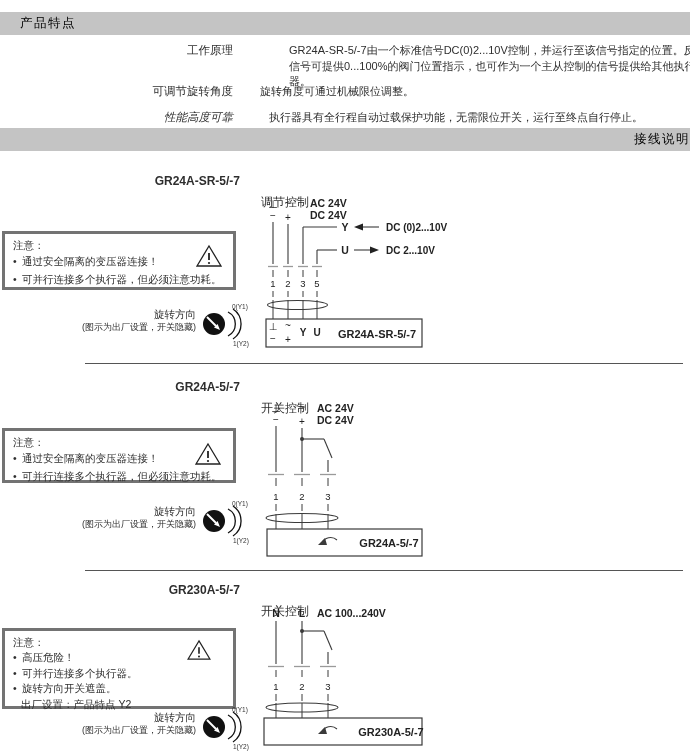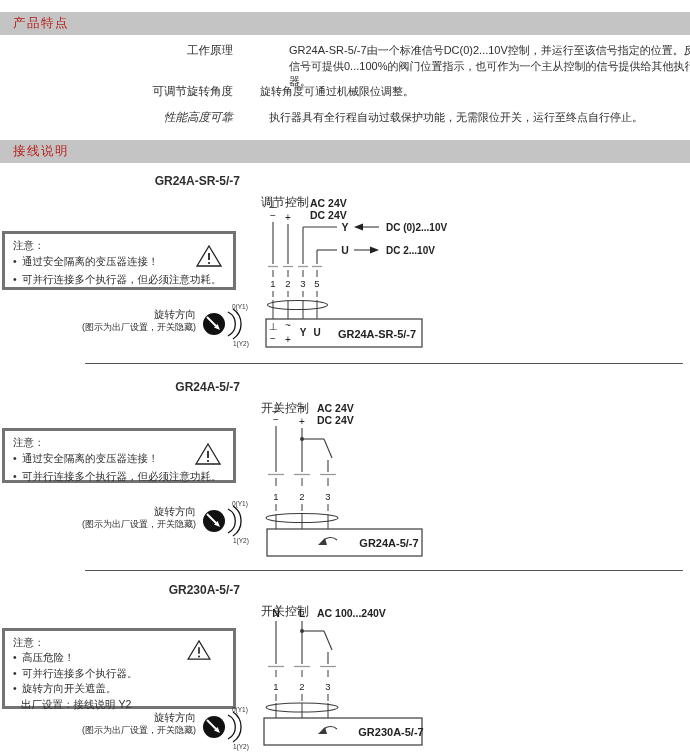--- a/index.html
+++ b/index.html
@@ -1,20 +1,20 @@
 <!DOCTYPE html>
 <html><head>
 <meta charset="utf-8">
 <style>
   html,body{margin:0;padding:0;background:#fff;}
   .page{position:relative;width:690px;height:752px;background:#fff;overflow:hidden;
         font-family:"Liberation Sans","DejaVu Sans",sans-serif;color:#2e2e2e;}
   .bar{position:absolute;left:0;width:690px;height:23px;background:#c4c4c4;
-       display:flex;align-items:center;box-sizing:border-box;padding-left:13px;
-       font-size:12.5px;letter-spacing:1.5px;color:#b91c1c;}
+       display:flex;align-items:center;box-sizing:border-box;padding-left:20px;
+       font-size:12.5px;letter-spacing:1.5px;color:#000000;}
   .feat-label{position:absolute;left:0;width:233px;text-align:right;font-size:11.5px;}
   .feat-text{position:absolute;left:260px;width:427px;font-size:11px;line-height:15.5px;}
   .diag-title{position:absolute;left:0;width:240px;text-align:right;font-weight:bold;font-size:12px;}
   .diag-control{position:absolute;left:261px;font-size:12px;margin-top:19px;}
   .note-box{position:absolute;left:2px;width:234px;border:3px solid #737373;box-sizing:border-box;
             padding:3px 8px 0 8px;font-size:10.5px;background:#fff;}
   .note-title{line-height:16px;}
   .note-item{display:flex;line-height:17.5px;}
   .nb3 .note-item{line-height:15.5px;}
   .note-extra{padding-left:8px;line-height:15.5px;}
@@ -42,21 +42,21 @@
 
   <div class="feat-label" style="top:43px;">工作原理</div>
   <div class="feat-text" style="top:43px;margin-left:29px;">GR24A-SR-5/-7由一个标准信号DC(0)2...10V控制，并运行至该信号指定的位置。反馈信号可提供0...100%的阀门位置指示，也可作为一个主从控制的信号提供给其他执行器。</div>
 
   <div class="feat-label" style="top:84px;">可调节旋转角度</div>
   <div class="feat-text" style="top:84px;">旋转角度可通过机械限位调整。</div>
 
   <div class="feat-label" style="top:110px;font-style:italic;">性能高度可靠</div>
   <div class="feat-text" style="top:110px;margin-left:9px;">执行器具有全行程自动过载保护功能，无需限位开关，运行至终点自行停止。</div>
 
-  <div class="bar" style="top:140px;">
+  <div class="bar" style="top:128px;justify-content:flex-end;">
     <span>接线说明</span>
   </div>
 
   <div class="diag-title" style="top:174px;">GR24A-SR-5/-7</div>
   <div class="diag-control" style="top:175px;">调节控制</div>
 
   <svg class="wiring" style="left:253px;top:193px;" width="235" height="162" viewBox="0 0 235 162">
     <g>
       <text x="20" y="15" font-size="11" text-anchor="middle">⊥</text>
       <text x="20" y="26" font-size="10" text-anchor="middle">−</text>
@@ -308,21 +308,21 @@
       <span>高压危险！</span>
     </div>
     <div class="note-item">
       <span class="bullet">•</span>
       <span>可并行连接多个执行器。</span>
     </div>
     <div class="note-item">
       <span class="bullet">•</span>
       <span>旋转方向开关遮盖。</span>
     </div>
-    <div class="note-extra">出厂设置：接线说明 Y2</div>
+    <div class="note-extra">出厂设置：产品特点 Y2</div>
     <svg class="warn" style="right:22px;top:8px;" width="24" height="22" viewBox="0 0 26 24">
       <polygon points="13,2 25,22 1,22" fill="none" stroke="#222" stroke-width="1.3"></polygon>
       <line x1="13" y1="9" x2="13" y2="16" stroke="#222" stroke-width="1.8"></line>
       <circle cx="13" cy="19" r="1.1" fill="#222"></circle>
     </svg>
   </div>
 
   <div class="rot-block" style="top:703px;">
     <div class="rot-text">
       <div class="rot-label">旋转方向</div>

